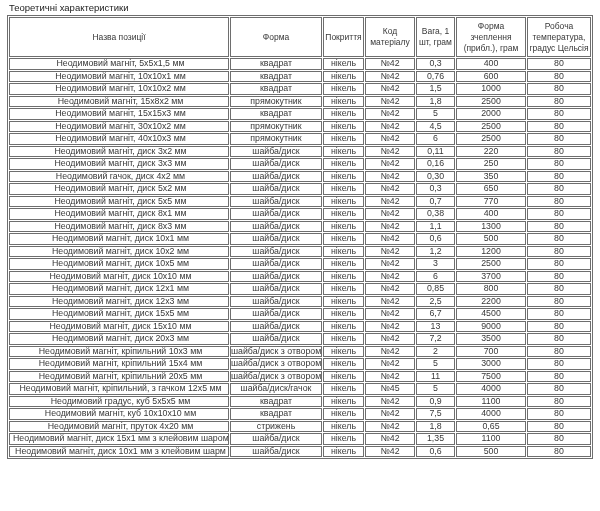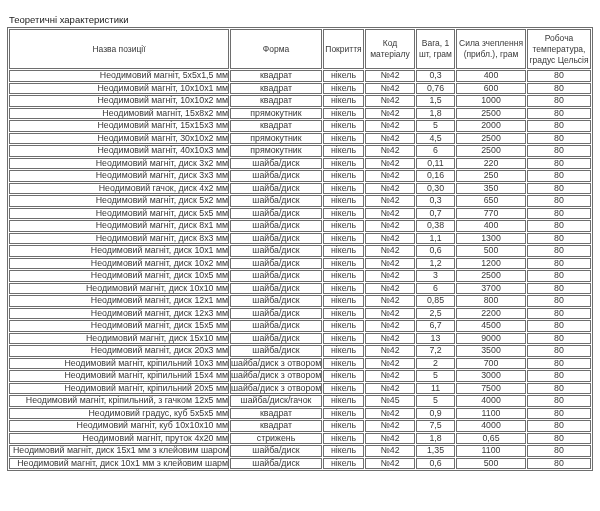--- a/index.html
+++ b/index.html
@@ -3,21 +3,21 @@
 <meta charset="utf-8">
 <style>
   html, body {
     margin: 0; padding: 0;
     width: 600px; height: 511px;
     background: #ffffff;
     font-family: "Liberation Sans", sans-serif;
     overflow: hidden;
   }
   .page-title {
-    margin: 14px 0 2px 9px;
+    margin: 2px 0 2px 9px;
     font-size: 9.5px;
     line-height: 11px;
     color: #1c1c1c;
   }
   table.spec-table {
     margin-left: 7px;
     width: 586px;
     table-layout: fixed;
     border-collapse: separate;
     border-spacing: 1px;
@@ -42,21 +42,21 @@
     white-space: normal;
     padding: 0 1px;
   }
   table.spec-table td {
     font-size: 8.8px;
     height: 9.6px;
     line-height: 9.5px;
     white-space: nowrap;
   }
   table.spec-table td.name-cell {
-    text-align: right;
+    text-align: center;
     padding-left: 3px;
   }
 </style>
 </head>
 <body>
 
 <div class="page-title">Теоретичні характеристики</div>
 
 <table class="spec-table">
   <colgroup>
@@ -68,21 +68,21 @@
     <col style="width:70px">
     <col style="width:64px">
   </colgroup>
   <thead>
     <tr>
       <th>Назва позиції</th>
       <th>Форма</th>
       <th>Покриття</th>
       <th>Код матеріалу</th>
       <th>Вага, 1 шт, грам</th>
-      <th>Сила зчеплення (прибл.), грам</th>
+      <th>Форма зчеплення (прибл.), грам</th>
       <th>Робоча температура, градус Цельсія</th>
     </tr>
   </thead>
   <tbody>
       <tr>
         <td class="name-cell">Неодимовий магніт, 5х5х1,5 мм</td>
         <td>квадрат</td>
         <td>нікель</td>
         <td>№42</td>
         <td>0,3</td>

